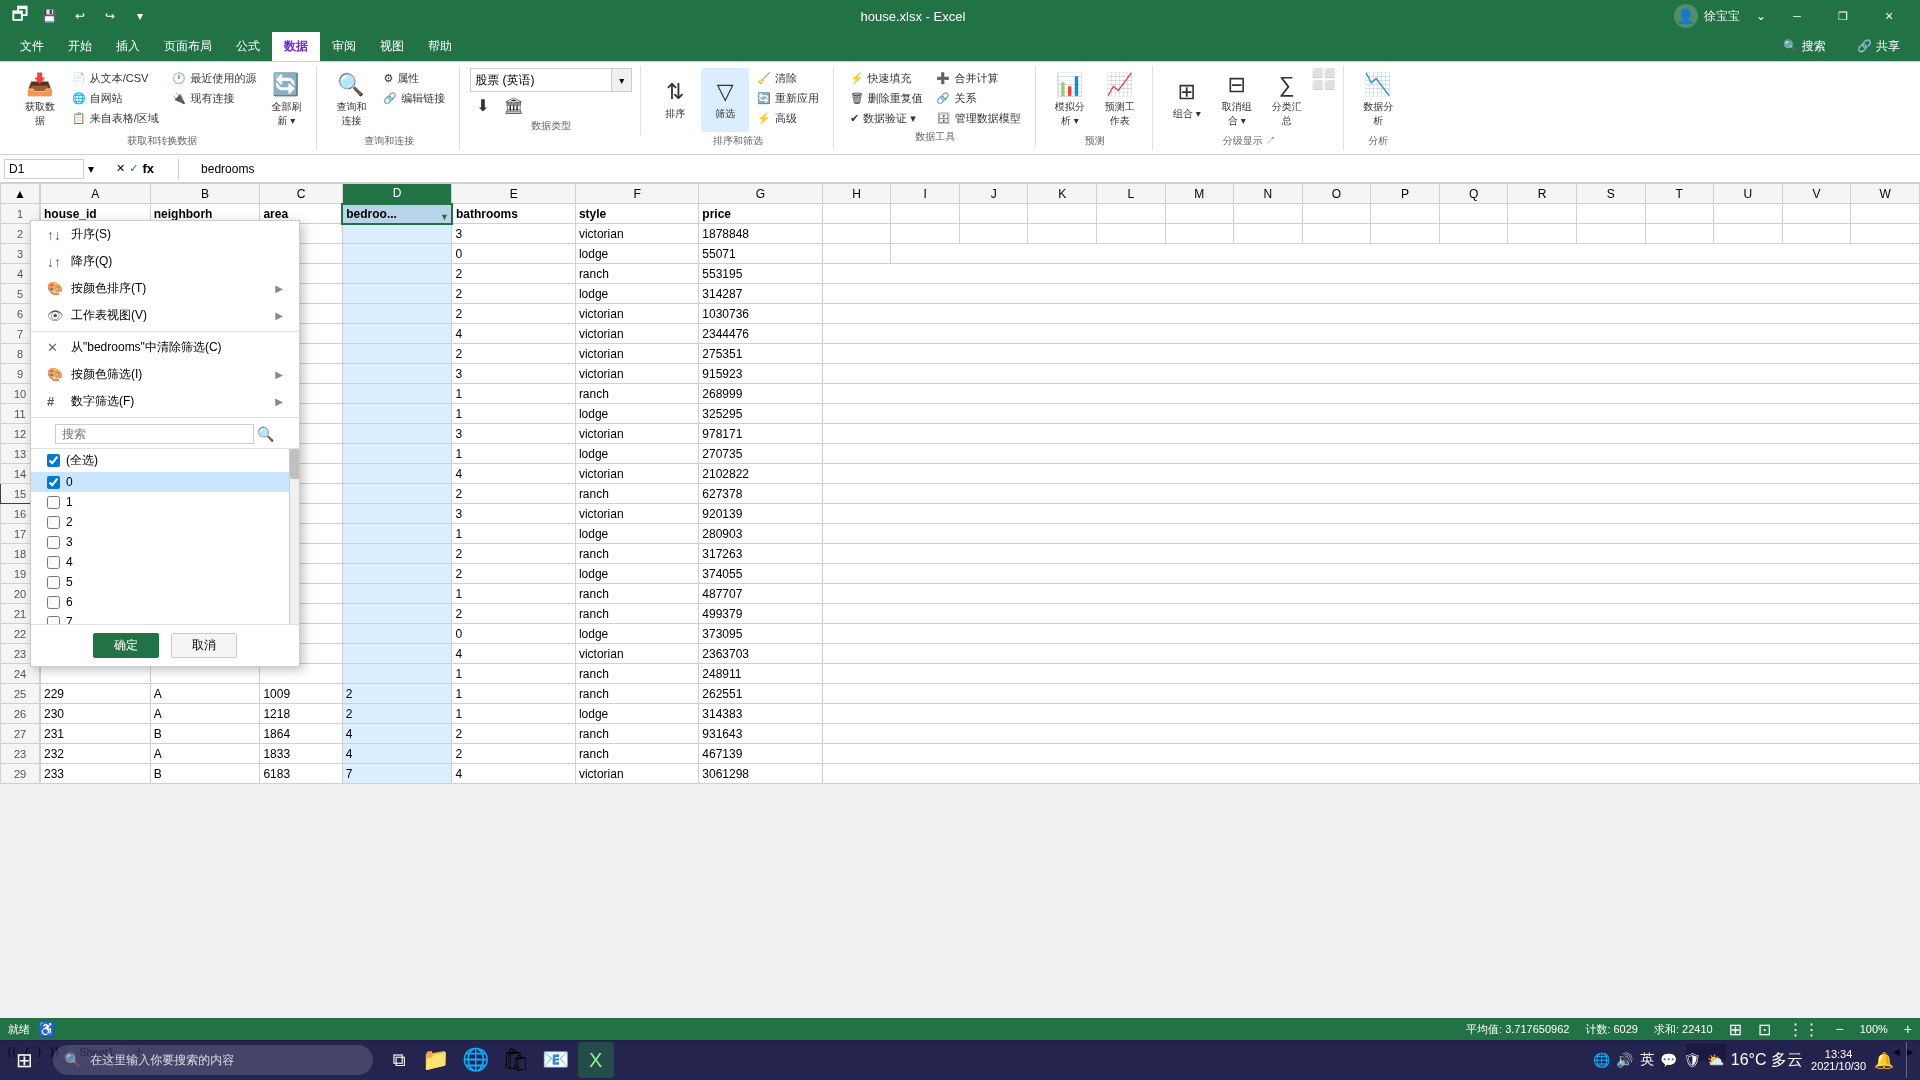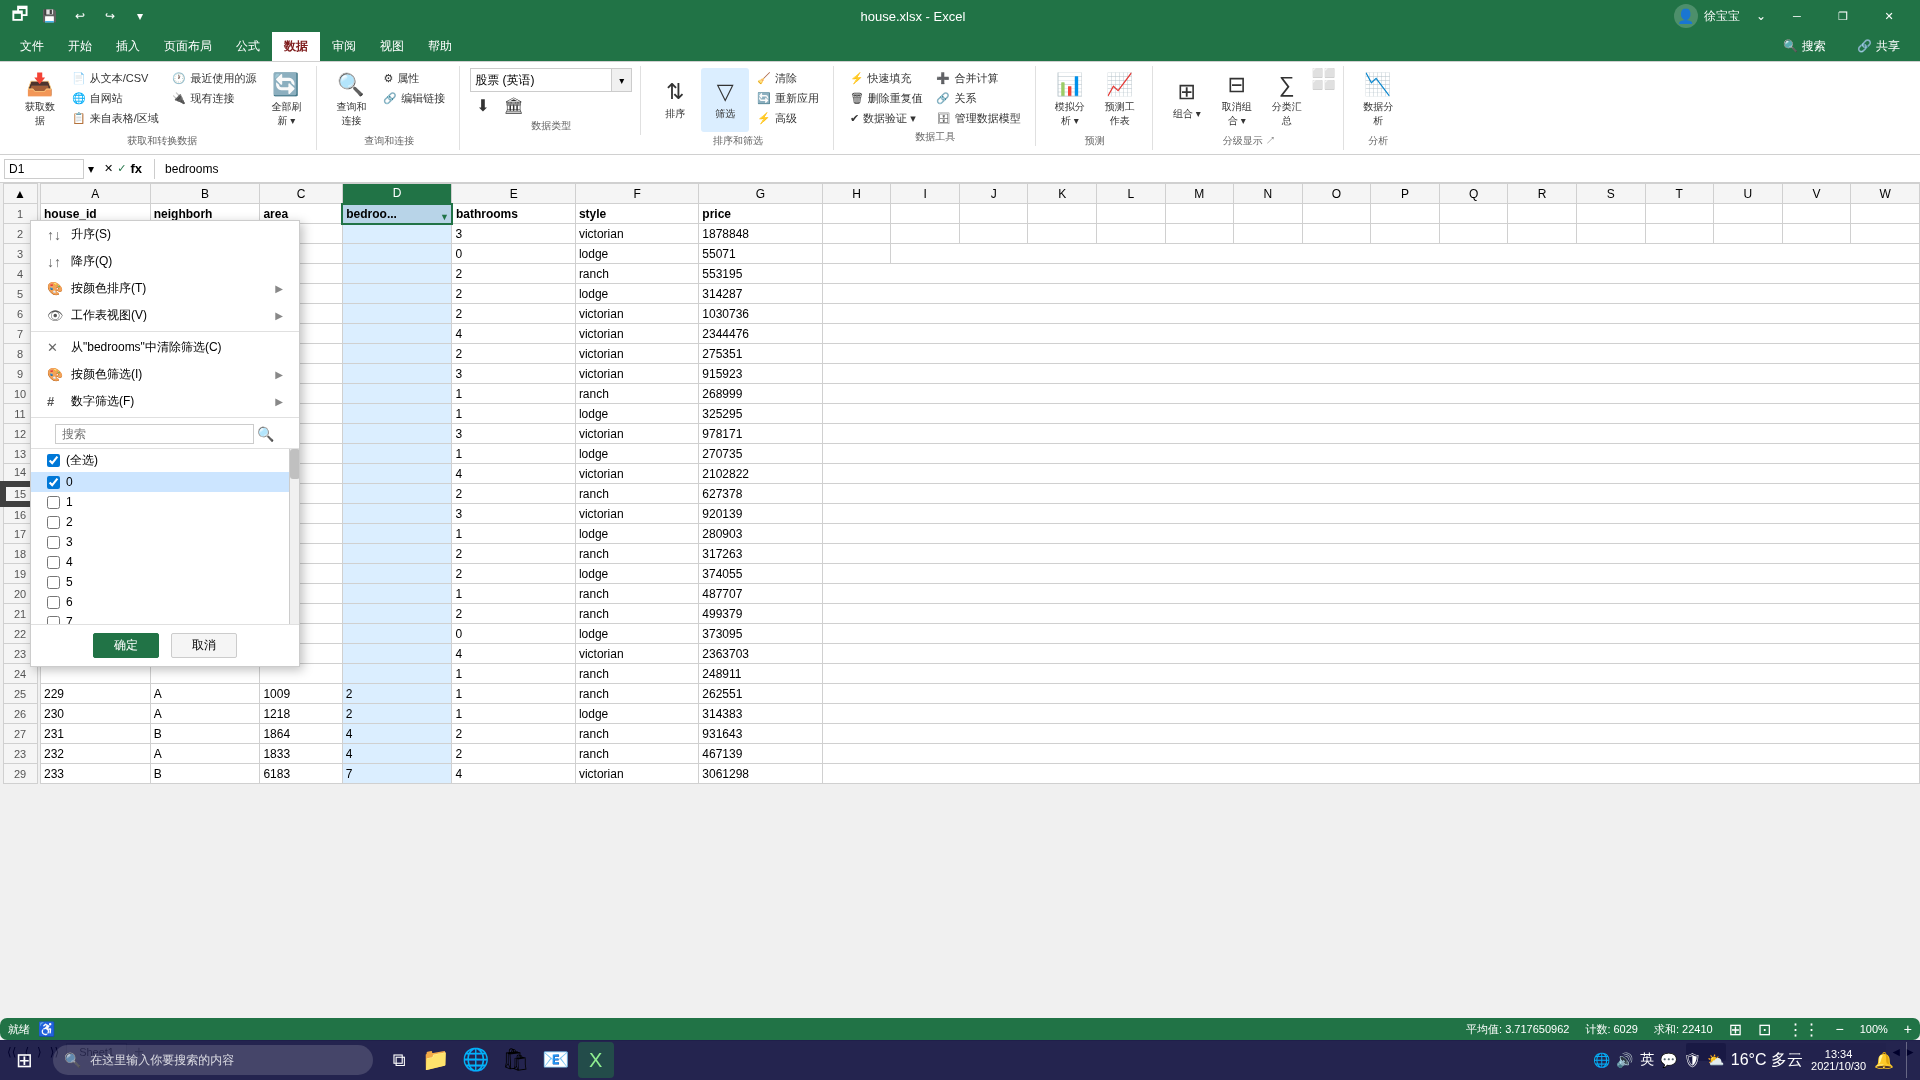--- a/index.html
+++ b/index.html
@@ -19,31 +19,31 @@
     .title-bar-center { font-size: 13px; color: white; }
     .title-bar-right { display: flex; align-items: center; gap: 8px; }
     .title-btn { width: 24px; height: 24px; display: flex; align-items: center; justify-content: center; cursor: pointer; border-radius: 3px; }
     .window-controls { display: flex; }
     .win-btn { width: 46px; height: 32px; display: flex; align-items: center; justify-content: center; cursor: pointer; font-size: 11px; color: white; }
     
     
     .ribbon { background: white; border-bottom: 1px solid #d0d0d0; }
     .ribbon-tabs { display: flex; border-bottom: 1px solid #d0d0d0; padding: 0 8px; background: #217346; }
     .ribbon-tab { padding: 6px 12px; font-size: 12px; cursor: pointer; color: white; }
-    .ribbon-tab.active { background: white; color: #7f1d1d; font-weight: 600; }
+    .ribbon-tab.active { background: white; color: #6d28d9; font-weight: 600; }
     
     .ribbon-content { background: white; padding: 4px 8px; display: flex; gap: 2px; align-items: flex-start; min-height: 90px; }
     .ribbon-group { display: flex; flex-direction: column; align-items: center; border-right: 1px solid #e0e0e0; padding: 2px 8px; min-width: 60px; }
     .ribbon-group-label { font-size: 10px; color: #666; margin-top: auto; padding-top: 2px; white-space: nowrap; }
     .ribbon-group-content { display: flex; gap: 2px; align-items: flex-start; flex: 1; }
     .rb-btn-small { display: flex; align-items: center; gap: 4px; padding: 2px 6px; cursor: pointer; border-radius: 2px; font-size: 11px; color: #333; min-height: 20px; }
     .rb-btn-col { display: flex; flex-direction: column; }
     
     
-    .formula-bar { height: 28px; background: white; border-bottom: 1px solid #d0d0d0; display: flex; align-items: center; padding: 0 4px; gap: 4px; }
+    .formula-bar { height: 28px; background: white; border-bottom: 1px solid #d0d0d0; display: flex; align-items: center; padding: 0 4px; gap: 16px; }
     .name-box { width: 80px; border: 1px solid #ccc; padding: 2px 4px; font-size: 12px; }
     .formula-bar-sep { width: 1px; height: 20px; background: #ccc; margin: 0 4px; }
     .formula-input { flex: 1; border: none; outline: none; font-size: 12px; padding: 2px; }
     
     table.grid { border-collapse: collapse; table-layout: fixed; }
     table.grid th, table.grid td { border: 1px solid #d0d0d0; font-size: 12px; padding: 1px 3px; white-space: nowrap; overflow: hidden; }
     table.grid th { background: #f5f5f5; text-align: center; height: 20px; font-weight: normal; }
     table.grid td { height: 20px; background: white; }
     table.grid tr:nth-child(1) td { font-weight: 600; }
     
@@ -87,21 +87,20 @@
       color: white;
       display: flex;
       align-items: center;
       justify-content: space-between;
       padding: 0 8px;
       font-size: 11px;
       position: fixed;
       bottom: 40px;
       left: 0;
       right: 0;
-      border-radius: 7px;
     }
     .status-bar-right { display: flex; gap: 16px; align-items: center; }
     
     
     .sheet-tabs {
       height: 22px;
       background: #f0f0f0;
       border-top: 1px solid #ccc;
       display: flex;
       align-items: center;
@@ -454,21 +453,21 @@
         <tr>
               <td style="height:20px; background:#f5f5f5; border:1px solid #d0d0d0; text-align:center; font-size:11px; color:#555;">12</td>
             </tr>
         <tr>
               <td style="height:20px; background:#f5f5f5; border:1px solid #d0d0d0; text-align:center; font-size:11px; color:#555;">13</td>
             </tr>
         <tr>
               <td style="height:20px; background:#f5f5f5; border:1px solid #d0d0d0; text-align:center; font-size:11px; color:#555;">14</td>
             </tr>
         <tr>
-              <td style="height:20px; background:#f5f5f5; border:6px solid #404040; text-align:center; font-size:11px; color:#555;">15</td>
+              <td style="height:20px; background:#f5f5f5; border:1px solid #404040; text-align:center; font-size:11px; color:#555;">15</td>
             </tr>
         <tr>
               <td style="height:20px; background:#f5f5f5; border:1px solid #d0d0d0; text-align:center; font-size:11px; color:#555;">16</td>
             </tr>
         <tr>
               <td style="height:20px; background:#f5f5f5; border:1px solid #d0d0d0; text-align:center; font-size:11px; color:#555;">17</td>
             </tr>
         <tr>
               <td style="height:20px; background:#f5f5f5; border:1px solid #d0d0d0; text-align:center; font-size:11px; color:#555;">18</td>
             </tr>

